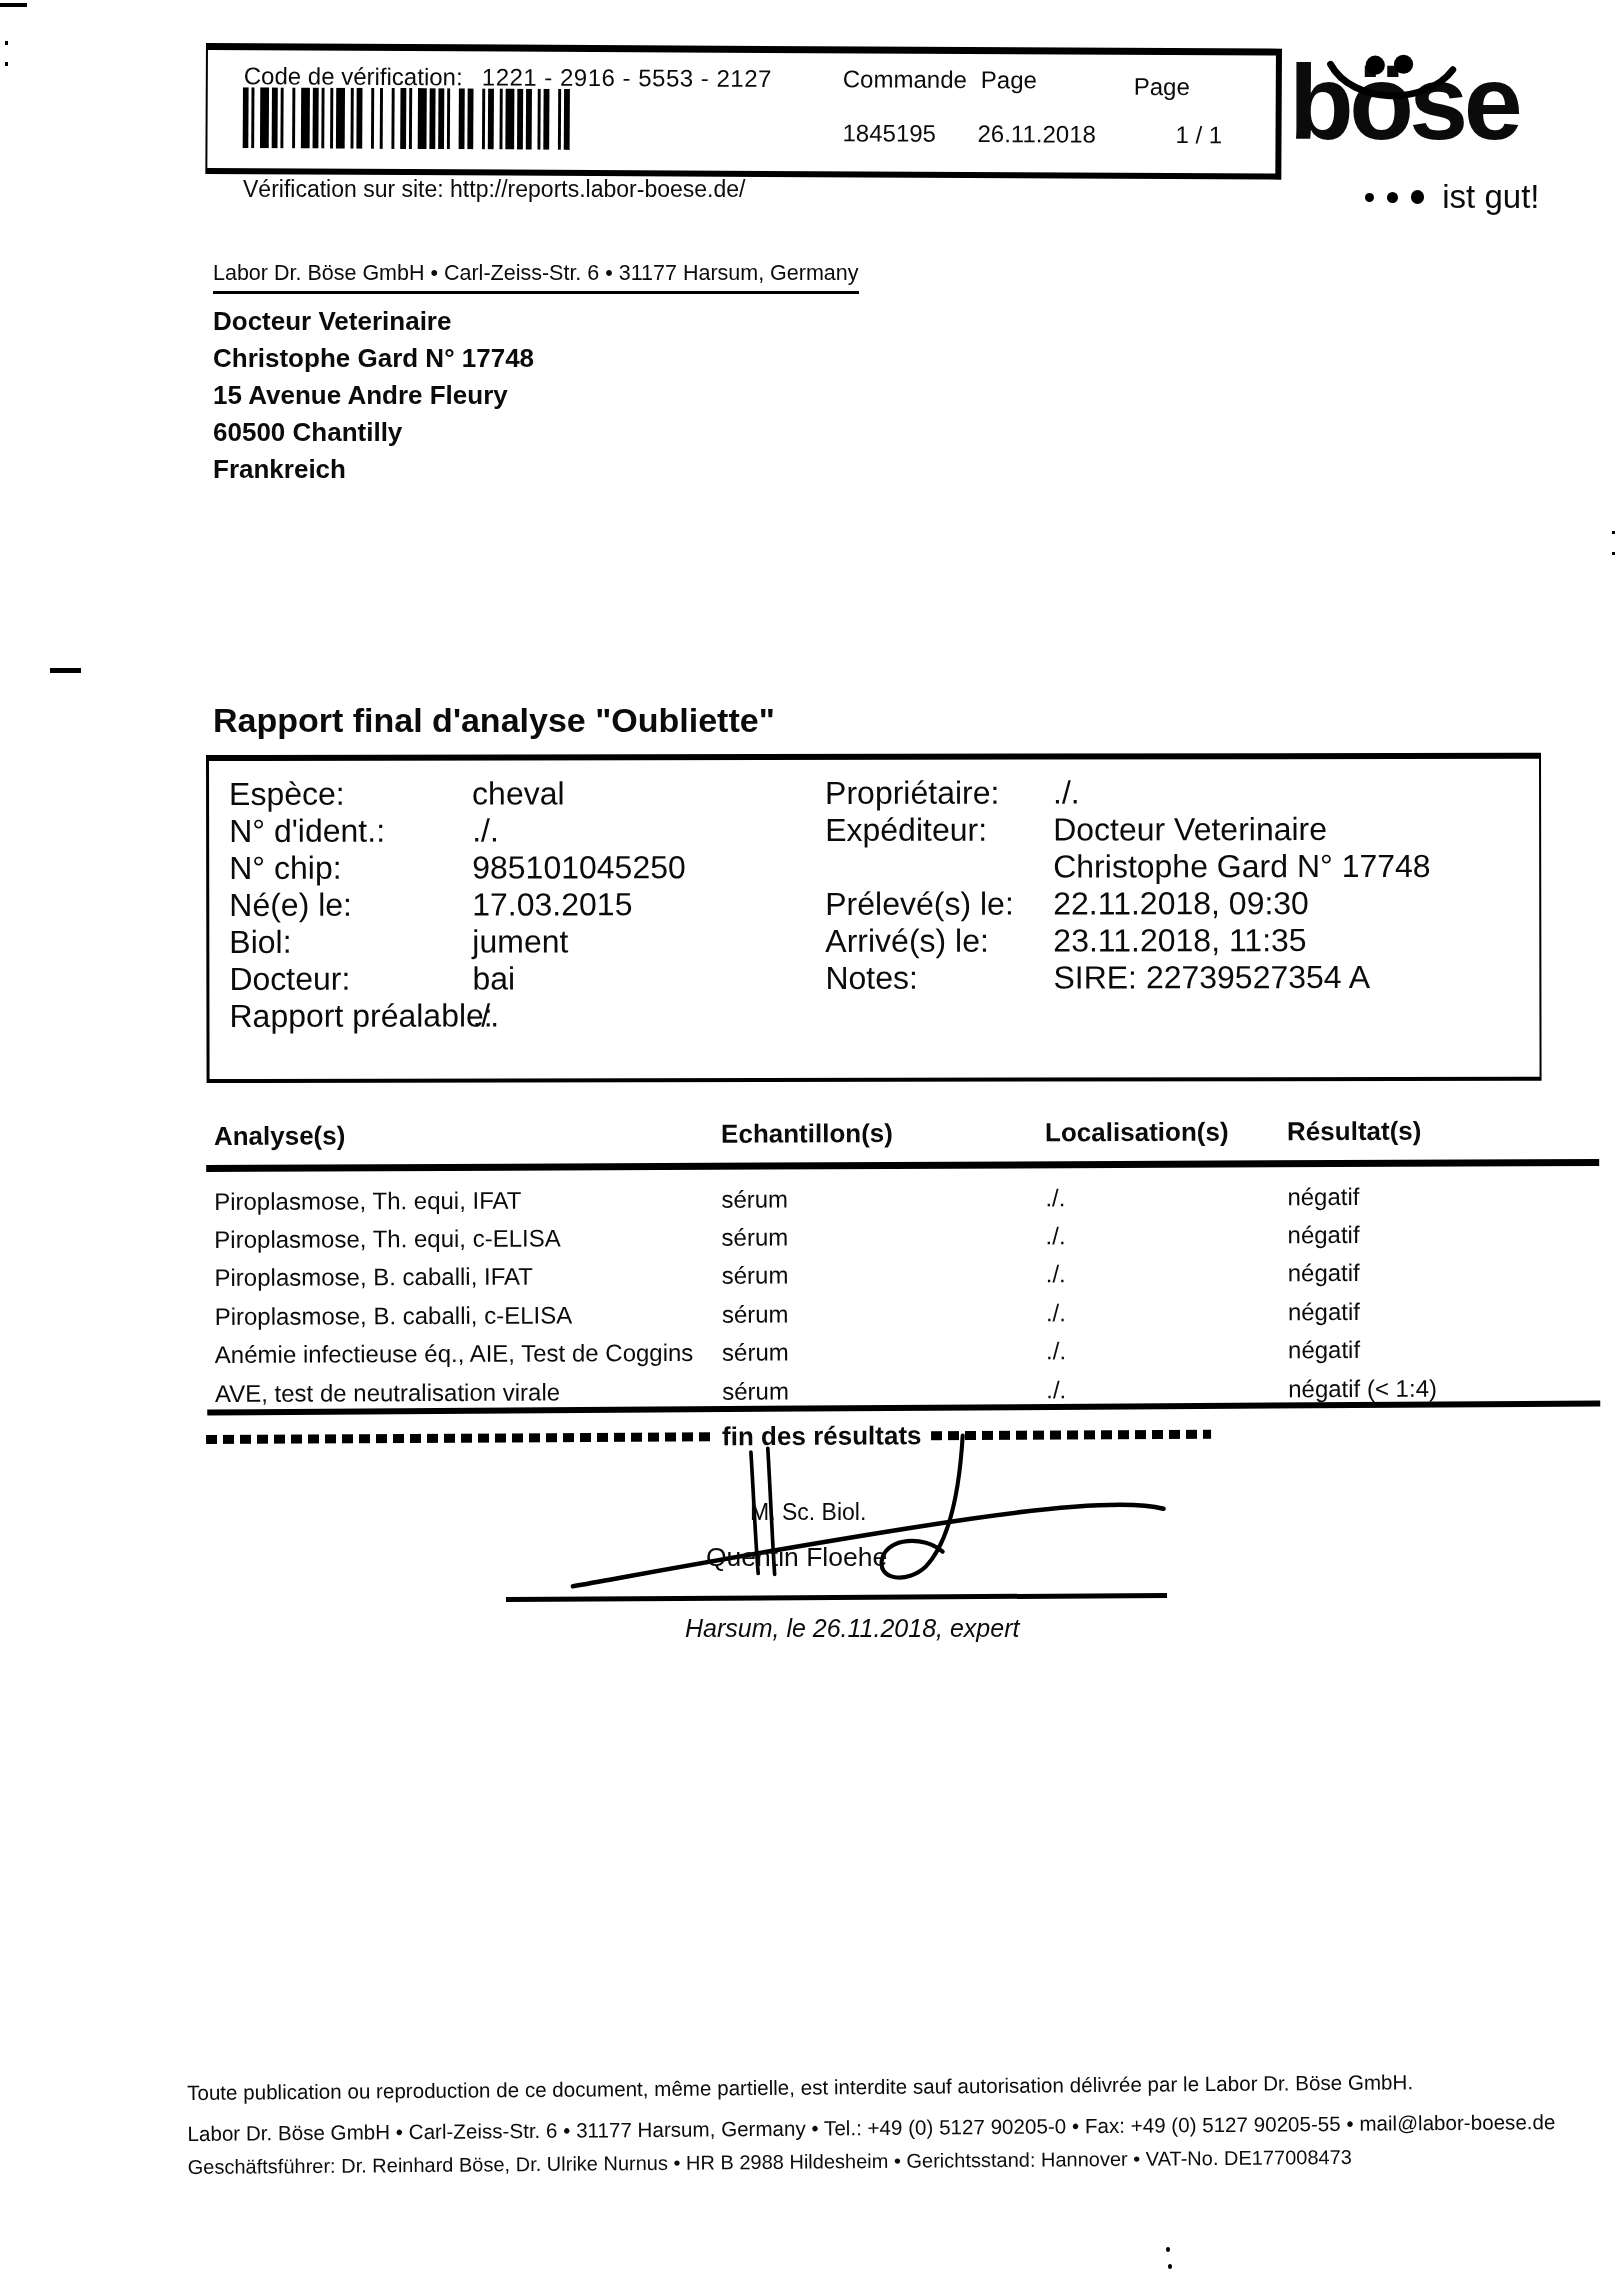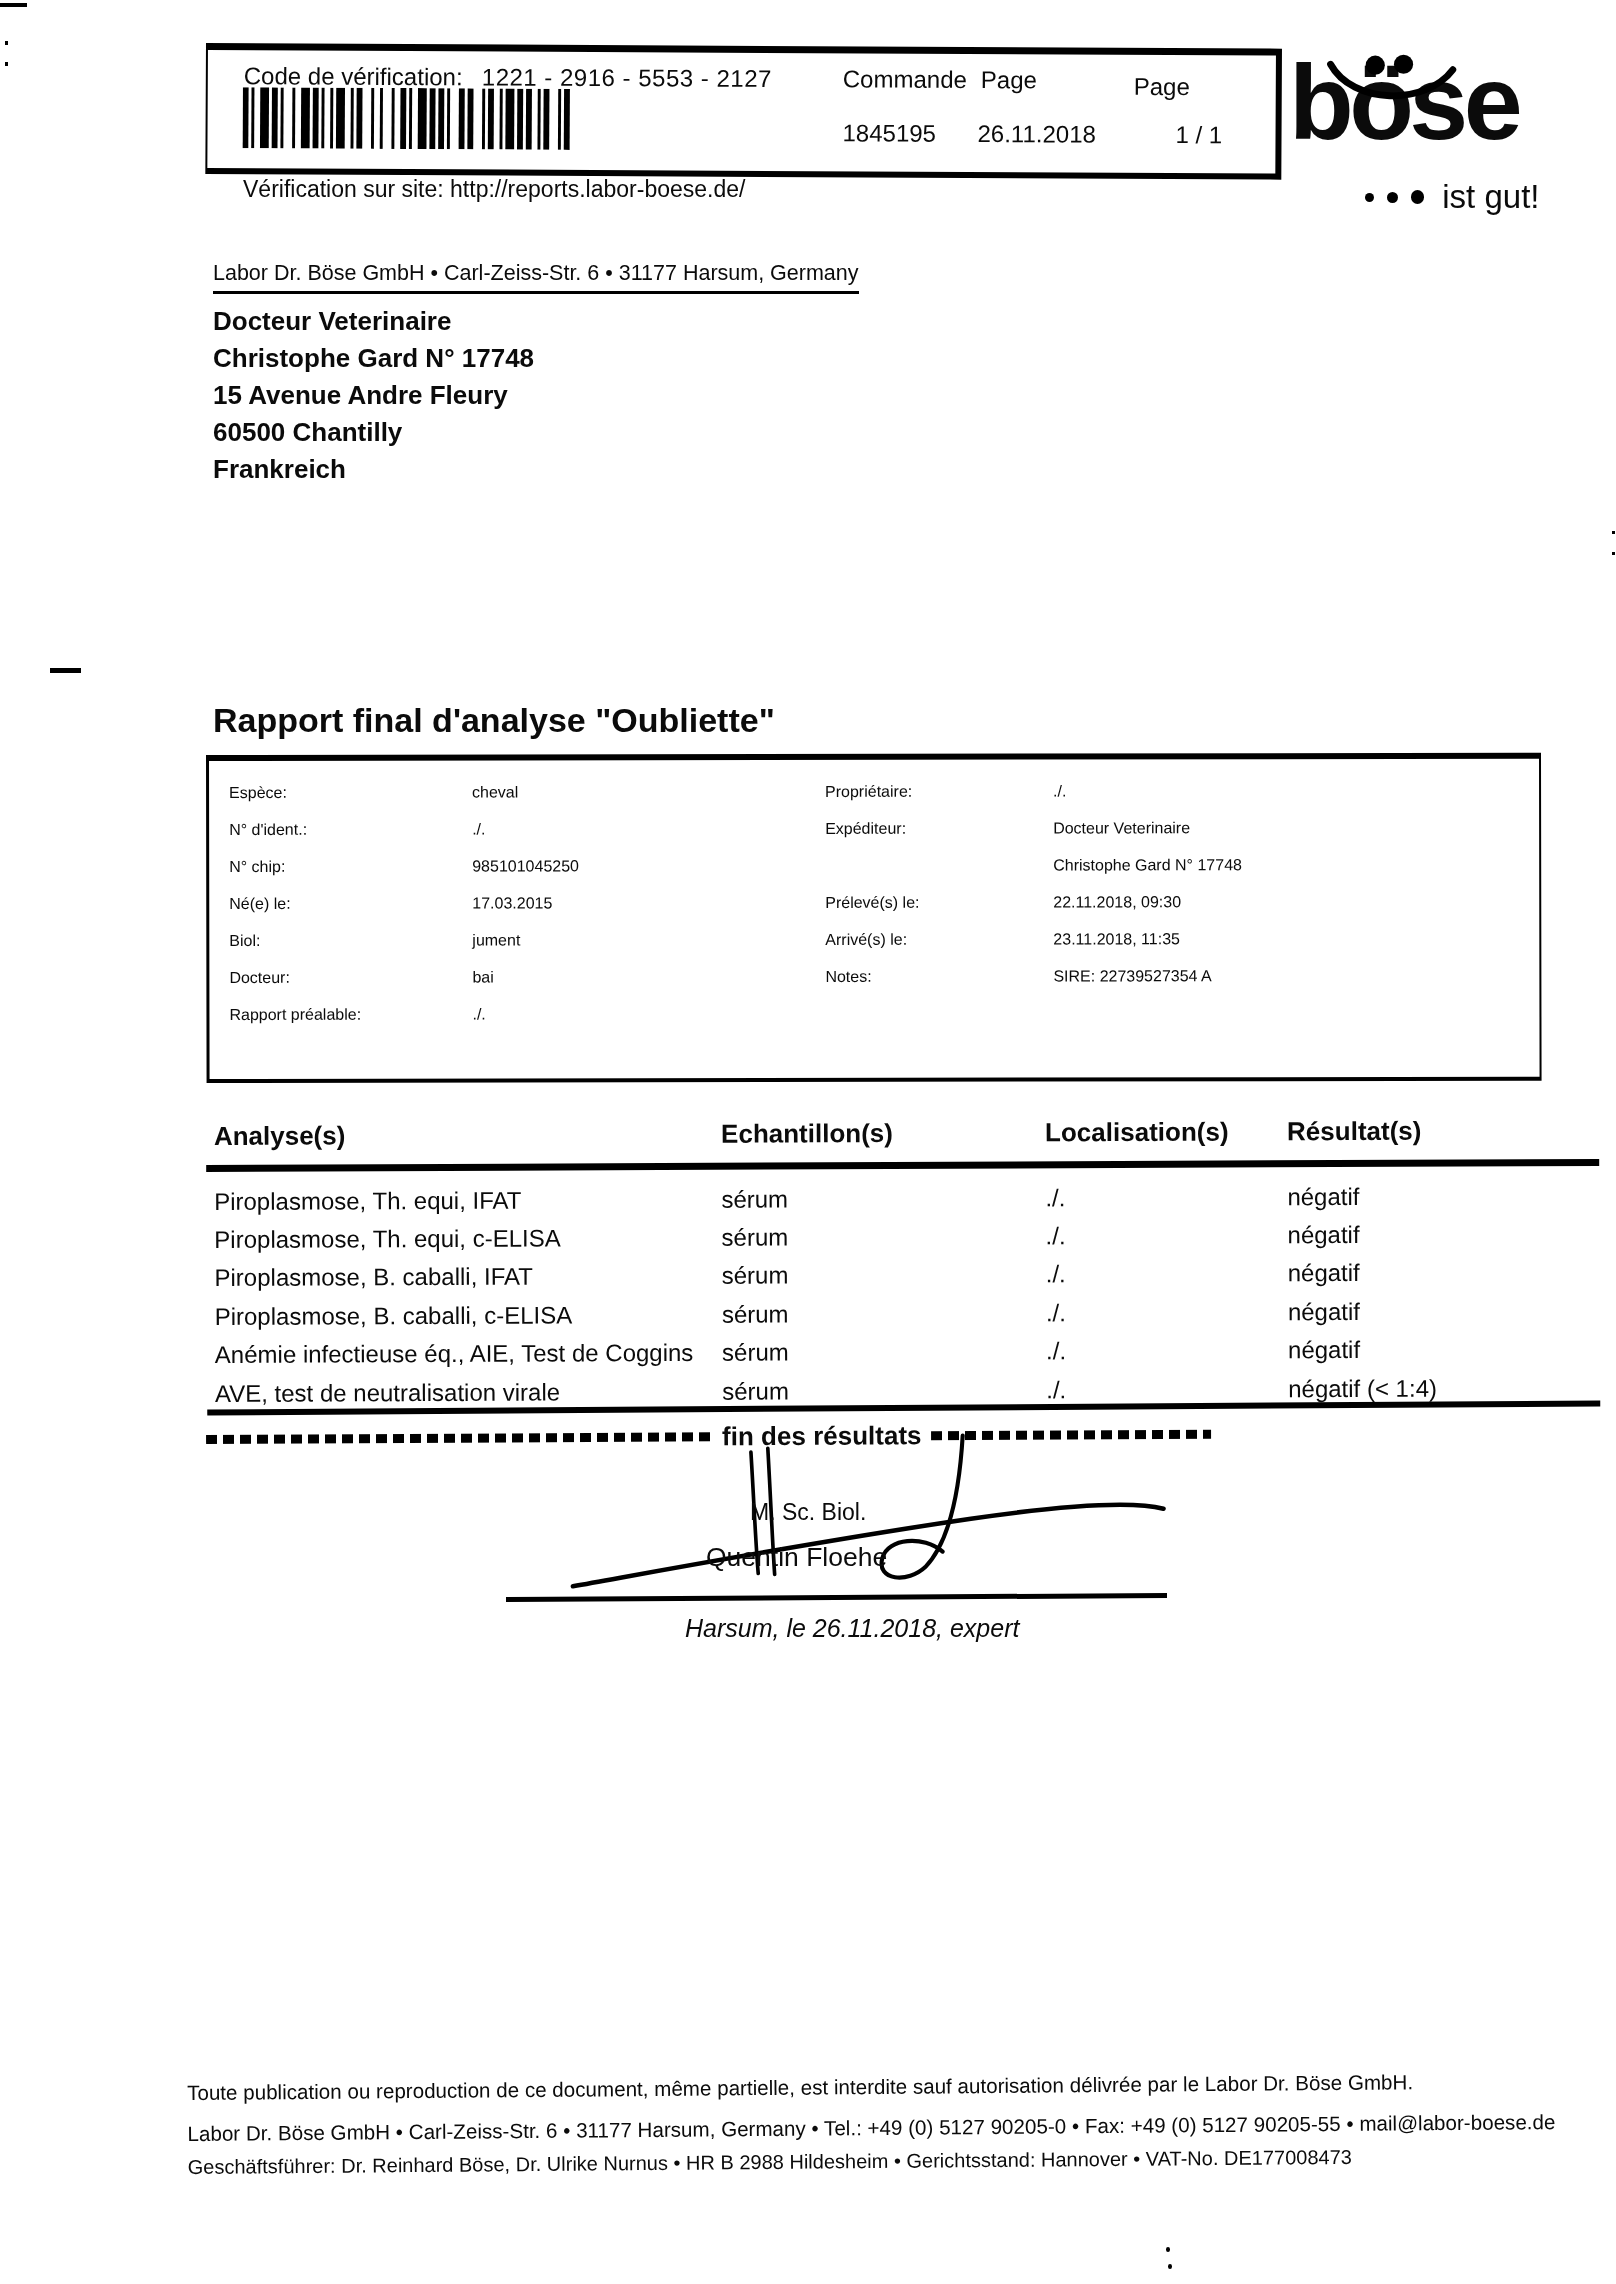--- a/index.html
+++ b/index.html
@@ -48,21 +48,21 @@
   
   .title{left:213px;top:701px;font-size:34px;font-weight:700;}
 
   
   .details-box{
     left:206px;top:755px;width:1330px;height:318px;
     border-top:6.9px solid #000;border-left:3.2px solid #000;
     border-right:2.7px solid #000;border-bottom:4.1px solid #000;
     transform:rotate(-0.1deg);transform-origin:0 0;
   }
-  .details-box .cell{position:absolute;font-size:16px;white-space:nowrap;margin-top:8px;}
+  .details-box .cell{position:absolute;font-size:32px;white-space:nowrap;}
   .dl-label{left:20px;}
   .dl-value{left:263px;}
   .dr-label{left:616px;}
   .dr-value{left:844px;}
 
   
   .results{left:206px;top:1121px;width:1393px;height:320px;transform:rotate(-0.25deg);transform-origin:0 0;}
   .results .cell{position:absolute;font-size:24px;white-space:nowrap;}
   .results .hdr{font-size:26px;font-weight:700;}
   .rc1{left:7.8px;} .rc2{left:515px;} .rc3{left:839px;} .rc4{left:1081px;}

